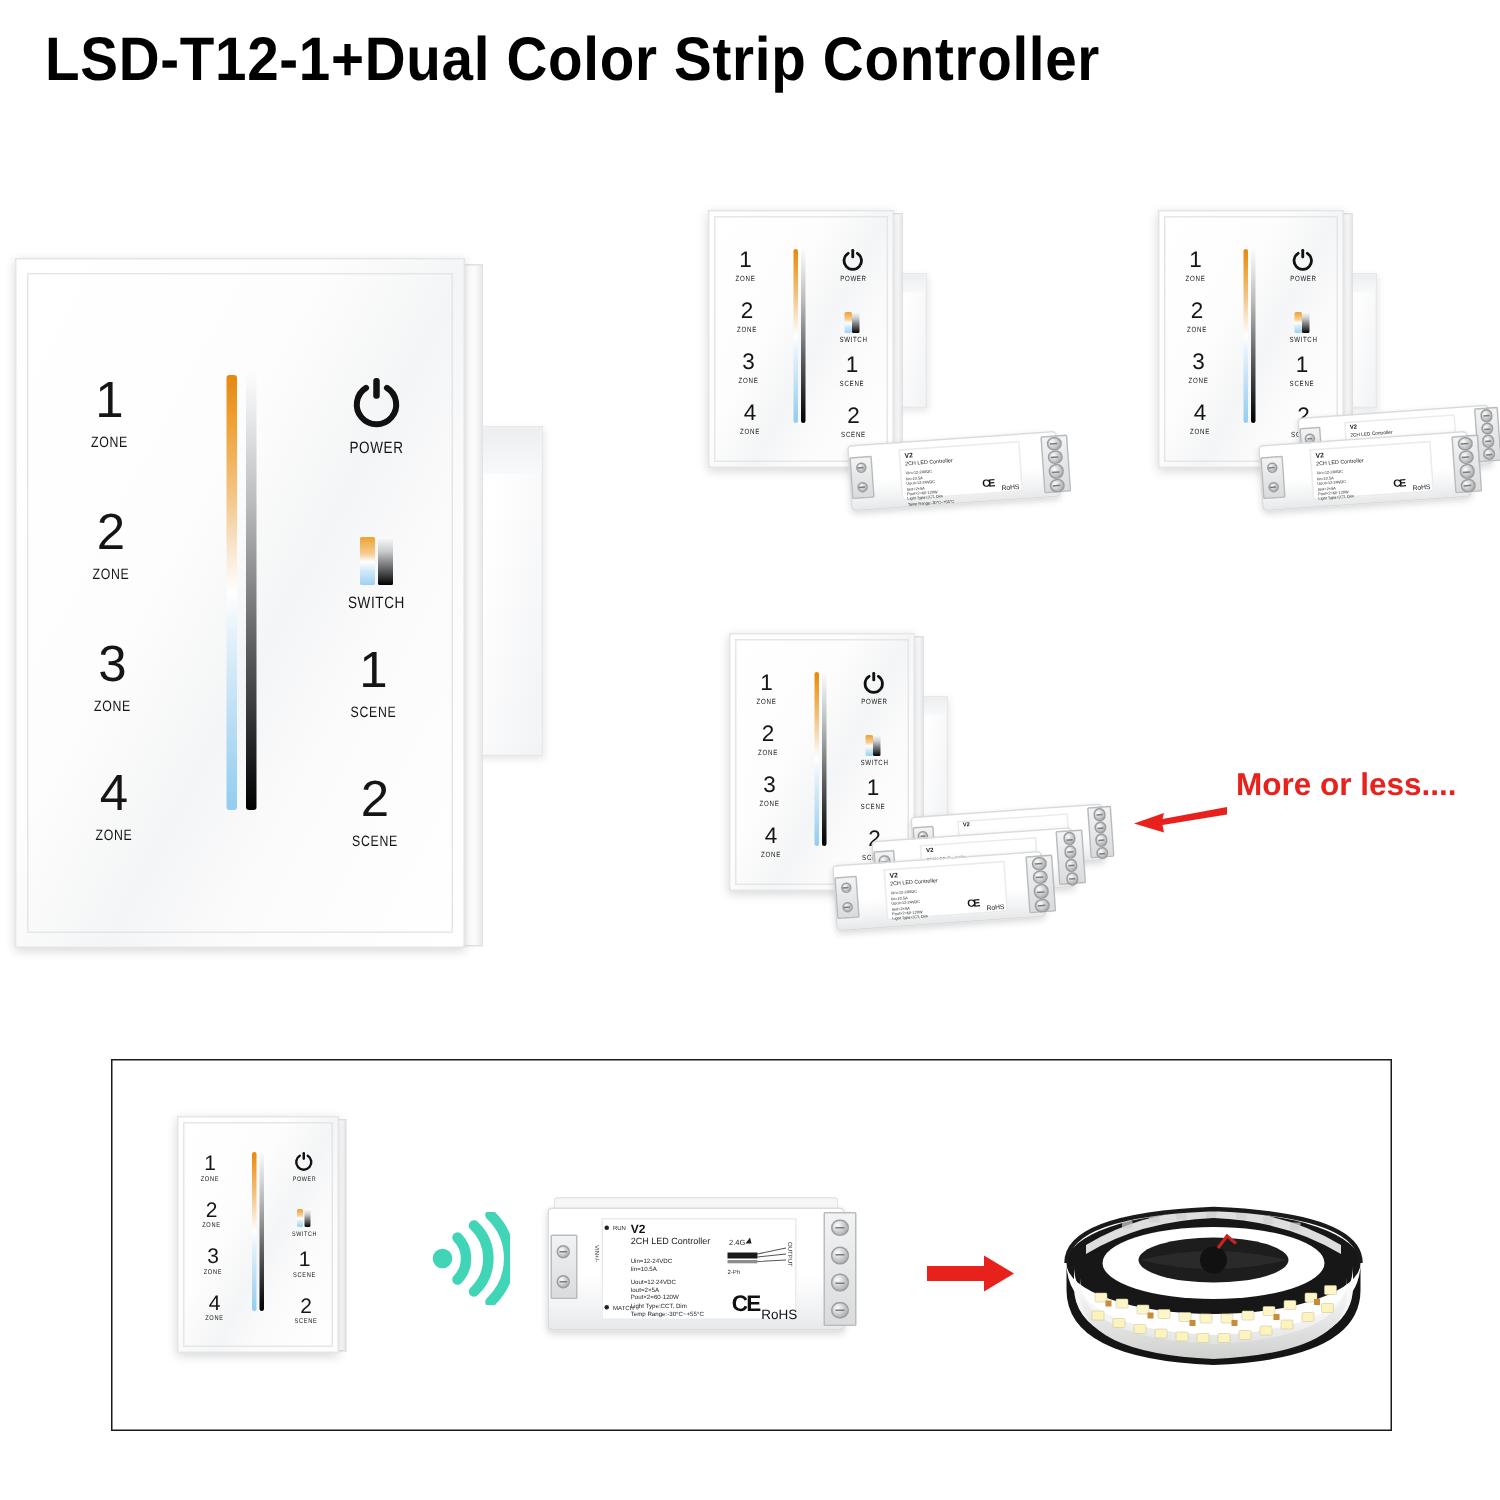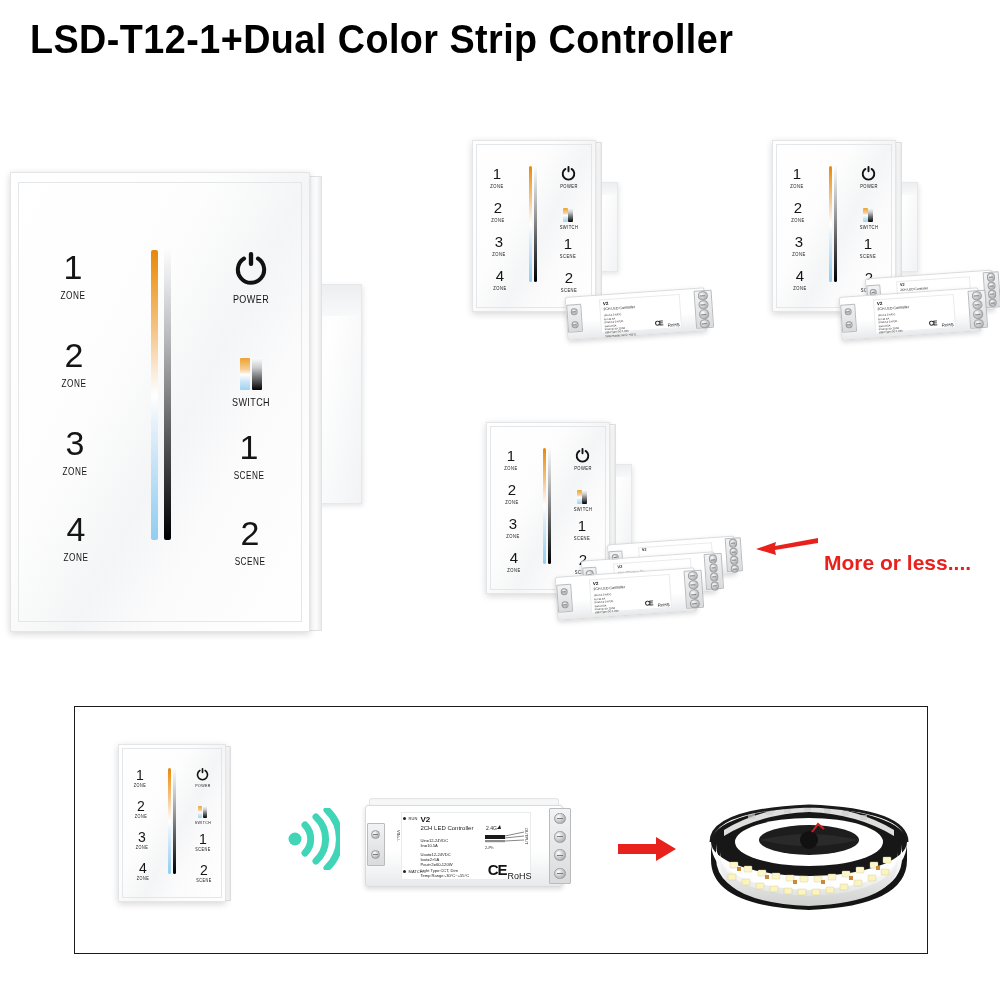--- a/index.html
+++ b/index.html
@@ -479,21 +479,21 @@
         <div class="screw"></div>
         <div class="screw"></div>
     </div>
   </div>
 
   <div class="redarrow" style="left:756px;top:536px;width:62px;height:22px;">
     <svg viewBox="0 0 62 22">
       <polygon points="0,13 20,6 19,10 62,2 62,7 19,14 20,19" fill="#e8211c"></polygon>
     </svg>
   </div>
-  <div class="morenote" style="left:824px;top:551px;font-size:21px;">More or less....</div>
+  <div class="morenote" style="left:824px;top:512px;font-size:21px;">More or less....</div>
 
   <div class="diagram-frame"></div>
 
   <div class="panel" style="left:118px;top:744px;width:108px;height:158px;">
     <div class="backbox" style="left:102px;top:38px;width:24px;height:82px;">
         <div class="top"></div>
       </div>
     <div class="edge" style="width:6px;right:-5px;top:2px;height:98%;"></div>
     <div class="glass"></div>
     <div class="zone" style="left:8px;top:24px;width:28px;">

